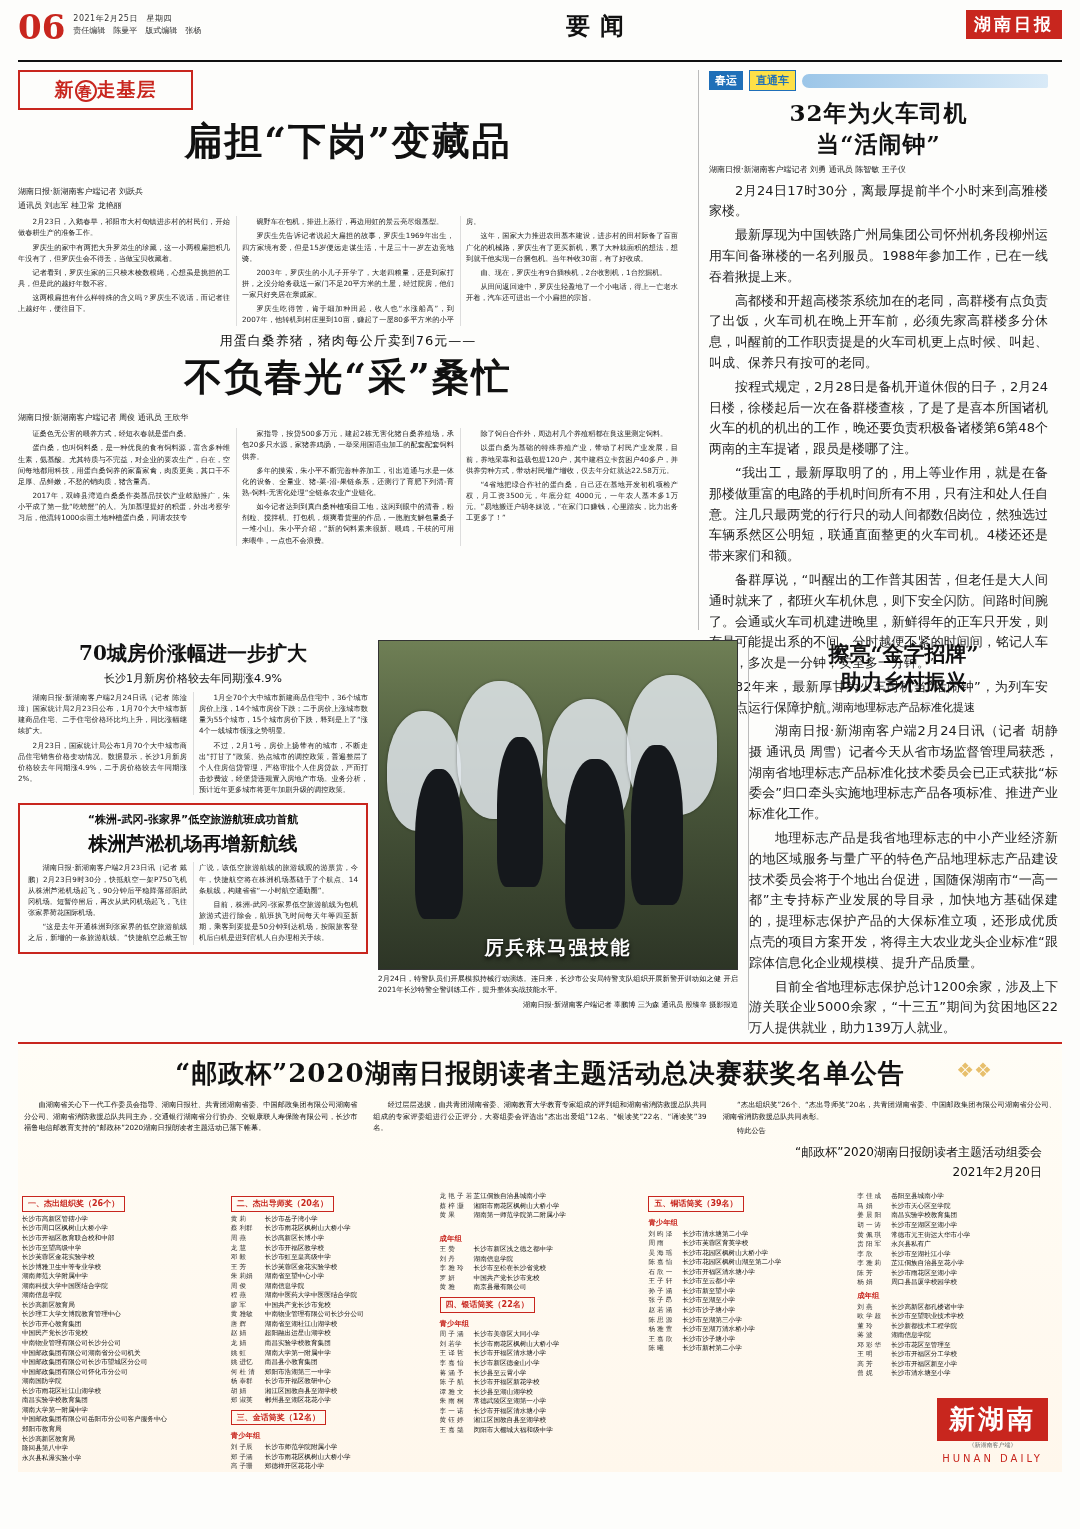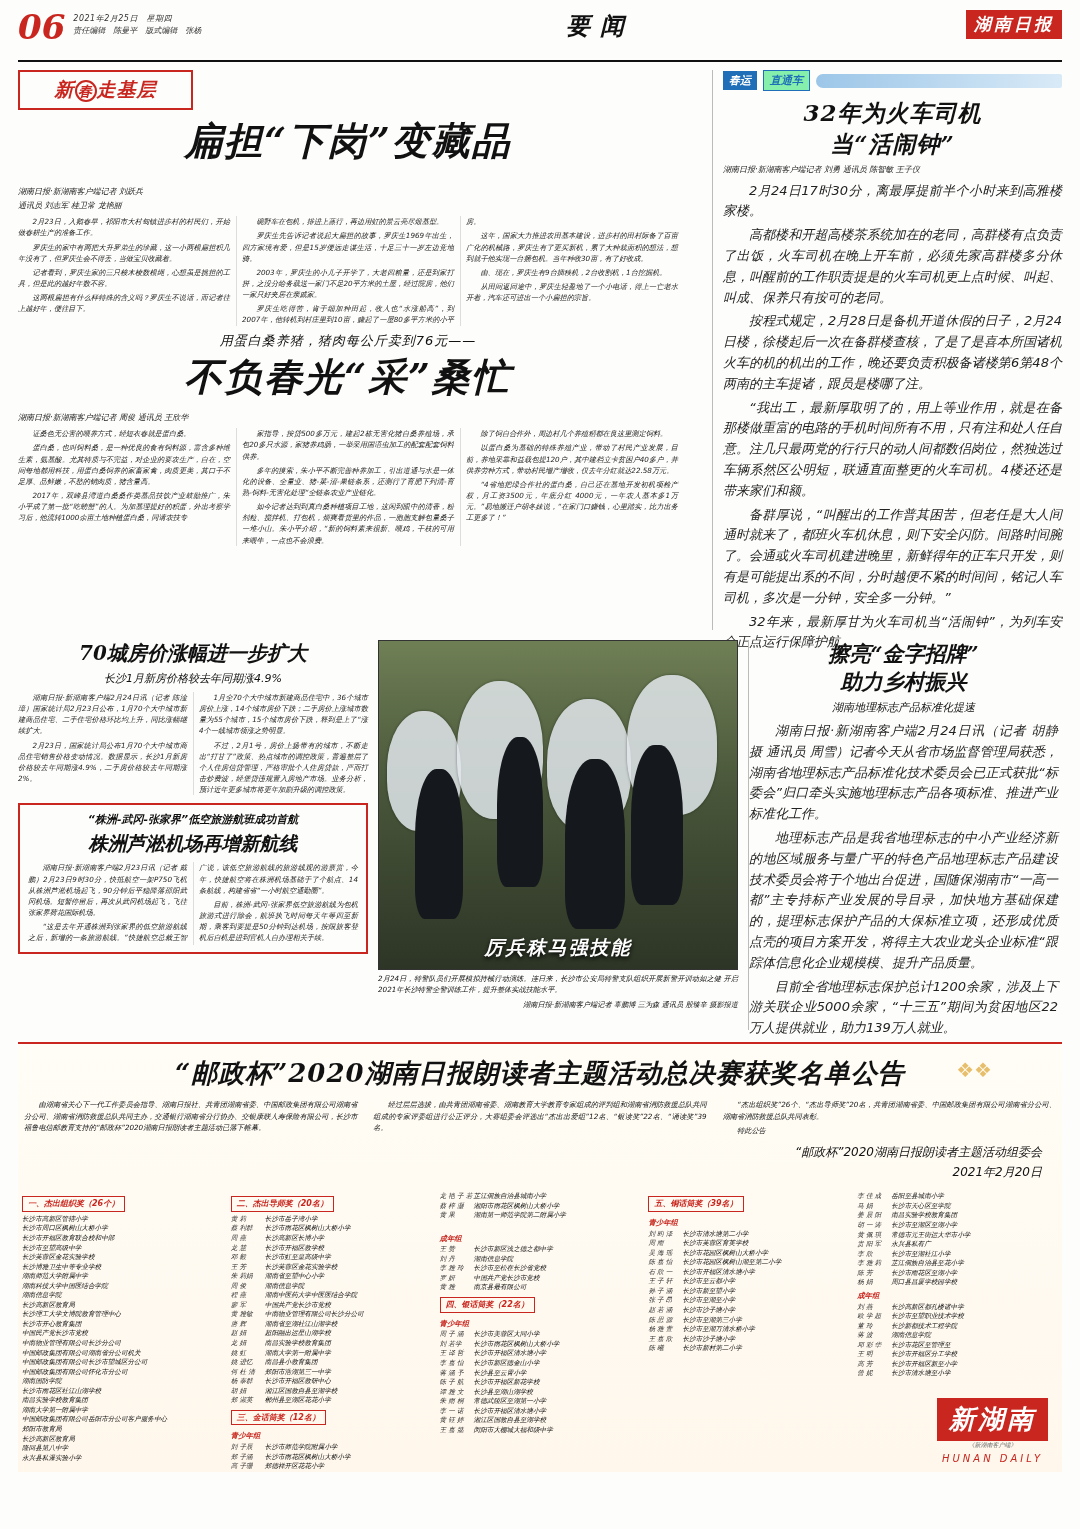--- a/index.html
+++ b/index.html
@@ -5,56 +5,56 @@
   * { box-sizing: border-box; }
   html, body { margin:0; padding:0; }
   body {
     width:1080px; height:1529px;
     background:#fdfdfb;
     font-family:"DejaVu Sans","Liberation Sans",sans-serif;
     color:#111;
     position:relative;
     overflow:hidden;
   }
-  .page { position:relative; width:1080px; height:1529px; padding:10px 18px;font-style:italic; }
+  .page { position:relative; width:1080px; height:1529px; padding:10px 18px; }
 
   
   .masthead { display:flex; align-items:flex-start; border-bottom:2px solid #111; padding-bottom:4px; height:52px; }
   .mh-left { display:flex; align-items:flex-start; gap:8px; width:330px; }
   .pagenum { font-size:34px; font-weight:bold; color:#c8261e; line-height:1; font-family:"DejaVu Serif","Liberation Serif",serif; }
   .mh-meta { font-size:8px; line-height:1.5; color:#333; padding-top:3px; }
   .mh-meta .row1 { letter-spacing:.5px; }
   .mh-center { flex:1; text-align:center; }
   .mh-center .title { font-size:24px; font-weight:bold; letter-spacing:10px; font-family:"DejaVu Serif","Liberation Serif",serif; }
   .mh-right { width:210px; text-align:right; }
   .mh-right .brand { display:inline-block; background:#c8261e; color:#fff; font-size:17px; font-weight:bold; padding:3px 8px; letter-spacing:3px; font-family:"DejaVu Serif","Liberation Serif",serif; }
 
   
-  .topband { display:flex; gap:26px; margin-top:8px; height:560px;justify-content:space-between; }
+  .topband { display:flex; gap:20px; margin-top:8px; height:560px; }
   .col-left { width:660px; position:relative; }
   .col-right { width:350px; border-left:1px solid #bbb; padding-left:10px; }
 
   
   .xinchun { width:175px; border:2px solid #c8261e; padding:5px 4px; text-align:center; margin-bottom:6px; }
   .xinchun .t { font-size:19px; font-weight:bold; color:#c8261e; letter-spacing:1px; font-family:"DejaVu Serif","Liberation Serif",serif; }
   .xinchun .t .circ { display:inline-block; border:2px solid #c8261e; border-radius:50%; width:22px; height:22px; line-height:19px; font-size:14px; }
 
   .headline1 { font-size:38px; font-weight:bold; text-align:center; font-family:"DejaVu Serif","Liberation Serif",serif; letter-spacing:2px; margin:2px 0 18px; }
   .subline { text-align:center; font-size:13px; margin:6px 0 2px; letter-spacing:1px; }
   .headline2 { font-size:38px; font-weight:bold; text-align:center; font-family:"DejaVu Serif","Liberation Serif",serif; letter-spacing:2px; margin:0 0 8px; }
 
   .byline { font-size:8px; color:#222; line-height:1.7; margin:4px 0; }
   .cols3 { column-count:3; column-gap:12px; column-rule:1px solid #ddd; font-size:7.2px; line-height:1.55; text-align:justify; color:#222; }
   .cols1 { font-size:13px; line-height:1.6; text-align:justify; color:#222; }
   p { margin:0 0 3px; text-indent:2em; }
 
   
   .chunyun { display:flex; align-items:center; gap:6px; margin-bottom:6px; }
   .chunyun .b1 { background:#1f6fb8; color:#fff; font-size:11px; padding:2px 6px; font-weight:bold; }
-  .chunyun .b2 { background:#86efac; color:#1f6fb8; border:1px solid #1f6fb8; font-size:11px; padding:2px 6px; font-weight:bold; }
+  .chunyun .b2 { background:#fde047; color:#1f6fb8; border:1px solid #1f6fb8; font-size:11px; padding:2px 6px; font-weight:bold; }
   .chunyun .train { flex:1; height:14px; background:linear-gradient(90deg,#9cc6e8,#d9eaf7); border-radius:7px 2px 2px 7px; }
   .headline-r { font-size:23px; font-weight:bold; text-align:center; font-family:"DejaVu Serif","Liberation Serif",serif; line-height:1.35; letter-spacing:1px; }
 
   
   .midband { display:flex; gap:10px; margin-top:10px; height:390px; }
   .mid-l { width:350px; }
   .mid-c { width:360px; }
   .mid-r { width:310px; border-left:1px solid #bbb; padding-left:0; }
   .h-mid { font-size:20px; font-weight:bold; text-align:center; font-family:"DejaVu Serif","Liberation Serif",serif; }
   .h-mid-sub { font-size:11px; text-align:center; margin:4px 0 6px; }
@@ -181,20 +181,21 @@
       <div class="chunyun">
         <span class="b1">春运</span>
         <span class="b2">直通车</span>
         <span class="train"></span>
       </div>
       <div class="headline-r" style="white-space:pre-line">32年为火车司机
 当“活闹钟”</div>
       <div class="byline">湖南日报·新湖南客户端记者 刘勇  通讯员 陈智敏 王子仪</div>
       <div class="cols1">
         <p>2月24日17时30分，离最厚提前半个小时来到高雅楼家楼。</p>
+        <p>最新厚现为中国铁路广州局集团公司怀州机务段柳州运用车间备琳楼的一名列服员。1988年参加工作，已在一线吞着揪提上来。</p>
         <p>高都楼和开超高楼茶系统加在的老同，高群楼有点负责了出饭，火车司机在晚上开车前，必须先家高群楼多分休息，叫醒前的工作职责提是的火车司机更上点时候、叫起、叫成、保养只有按可的老同。</p>
         <p>按程式规定，2月28日是备机开道休假的日子，2月24日楼，徐楼起后一次在备群楼查核，了是了是喜本所国诸机火车的机的机出的工作，晚还要负责积极备诸楼第6第48个两南的主车提诸，跟员是楼哪了注。</p>
         <p>“我出工，最新厚取明了的，用上等业作用，就是在备那楼做重富的电路的手机时间所有不用，只有注和处人任自意。注几只最两党的行行只的动人间都数侣岗位，然独选过车辆系然区公明短，联通直面整更的火车司机。4楼还还是带来家们和额。</p>
         <p>备群厚说，“叫醒出的工作普其困苦，但老任是大人间通时就来了，都班火车机休息，则下安全闪防。间路时间腕了。会通或火车司机建进晚里，新鲜得年的正车只开发，则有是可能提出系的不间，分时越便不紧的时间间，铭记人车司机，多次是一分钟，安全多一分钟。”</p>
         <p>32年来，最新厚甘为火车司机当“活闹钟”，为列车安全正点运行保障护航。</p>
       </div>
     </div>
   </div>
 
   <div class="midband">

